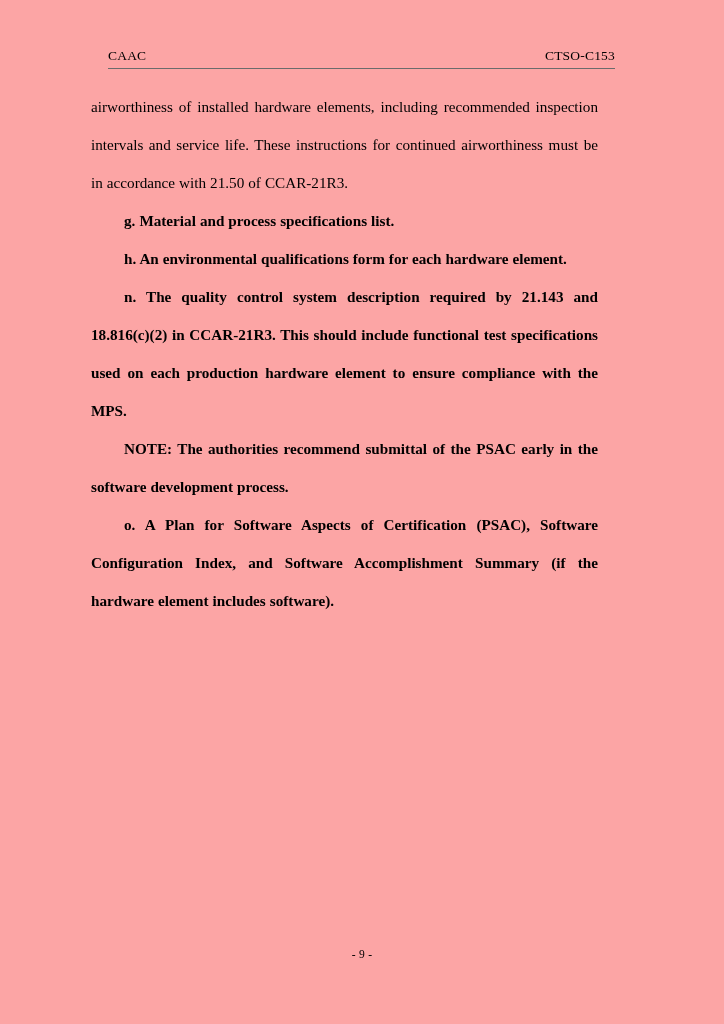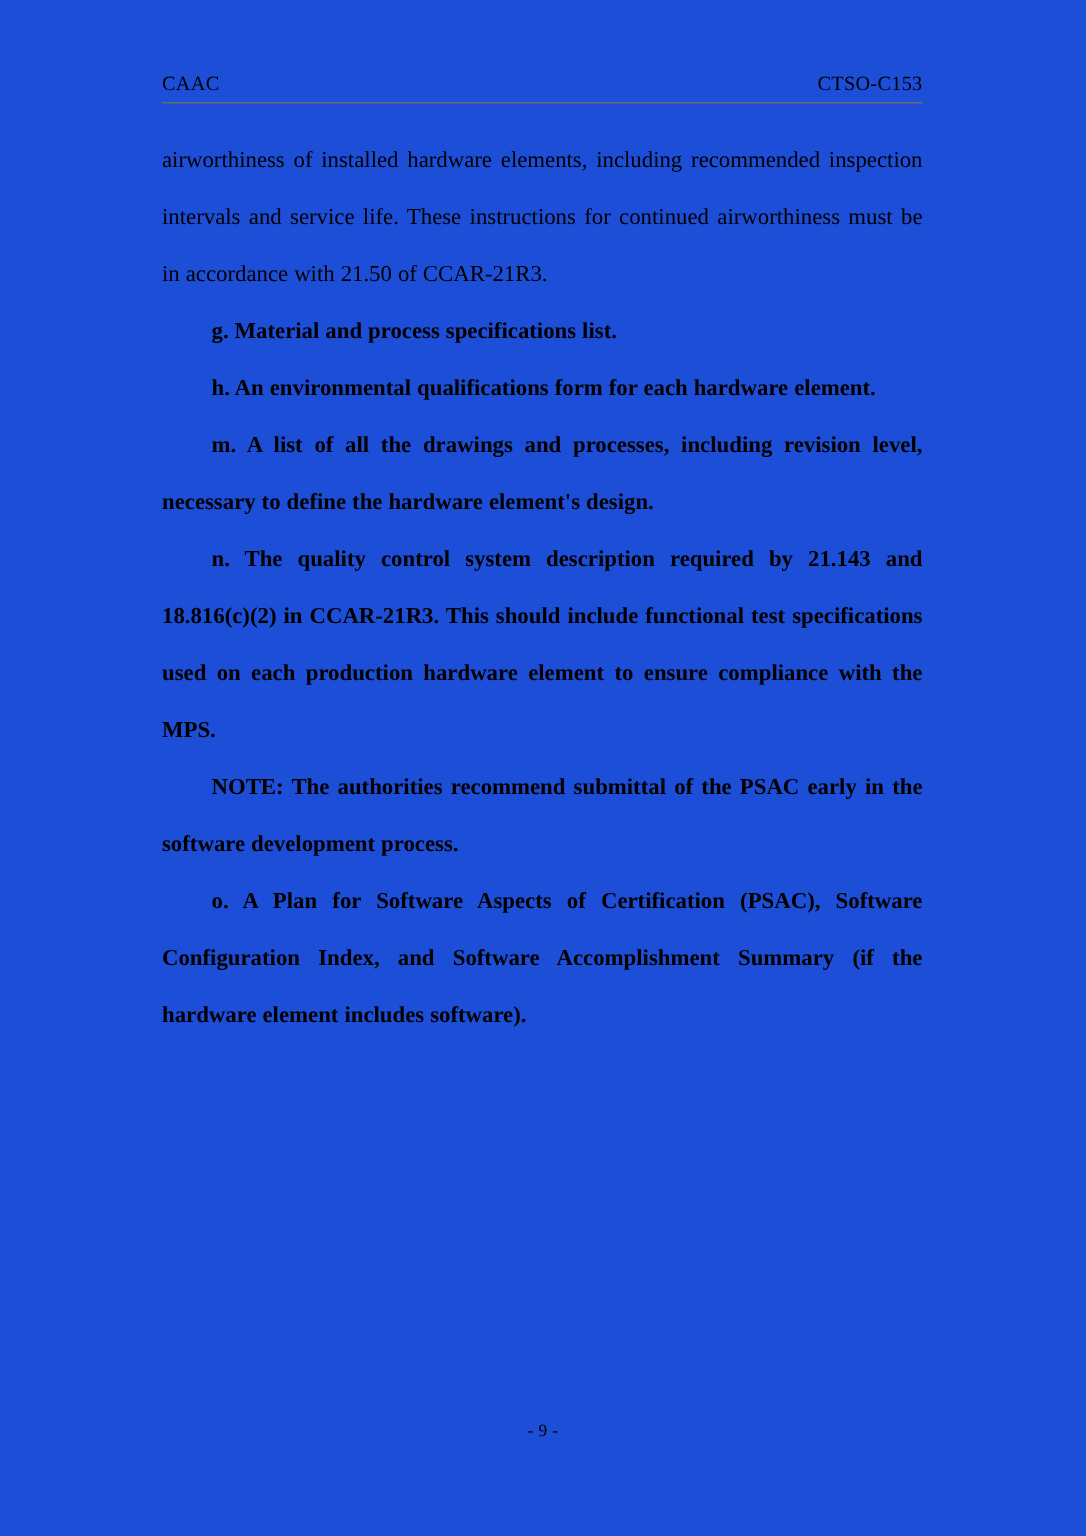--- a/index.html
+++ b/index.html
@@ -14,21 +14,21 @@
     color: #000000;
     position: relative;
     overflow: hidden;
   }
   .page {
     position: absolute;
     left: 0;
     top: 0;
     width: 724px;
     height: 1024px;
-    background: #1d4ed8;
+    background: #fca5a5;
   }
   
   .page-header {
     position: absolute;
     left: 108px;
     top: 48px;
     width: 507px;
     display: flex;
     justify-content: space-between;
     align-items: baseline;
@@ -40,21 +40,21 @@
     position: absolute;
     left: 108px;
     top: 68px;
     width: 507px;
     height: 0;
     border-top: 1.6px solid #6b6b6b;
   }
   
   .body-col {
     position: absolute;
-    left: 108px;
+    left: 91px;
     top: 88px;
     width: 507px;
   }
   p.para {
     margin: 0;
     font-size: 15.2px;
     line-height: 38px;
     text-align: justify;
     text-justify: inter-word;
     -webkit-hyphens: none;
@@ -93,21 +93,20 @@
   <div class="page-header">
     <span>CAAC</span>
     <span>CTSO-C153</span>
   </div>
   <div class="header-rule"></div>
 
   <div class="body-col">
     <p class="para cont">airworthiness of installed hardware elements, including recommended inspection intervals and service life. These instructions for continued airworthiness must be in accordance with 21.50 of CCAR-21R3.</p>
     <p class="para indent">g. Material and process specifications list.</p>
     <p class="para indent">h. An environmental qualifications form for each hardware element.</p>
-    <p class="para indent">m. A list of all the drawings and processes, including revision level, necessary to define the hardware element's design.</p>
     <p class="para indent">n. The quality control system description required by 21.143 and 18.816(c)(2) in CCAR-21R3. This should include functional test specifications used on each production hardware element to ensure compliance with the MPS.</p>
     <p class="para indent">NOTE: The authorities recommend submittal of the PSAC early in the software development process.</p>
     <p class="para indent">o. A Plan for Software Aspects of Certification (PSAC), Software Configuration Index, and Software Accomplishment Summary (if the hardware element includes software).</p>
   </div>
 
   <div class="page-footer">
     <span>- 9 -</span>
   </div>
 
 </div>

